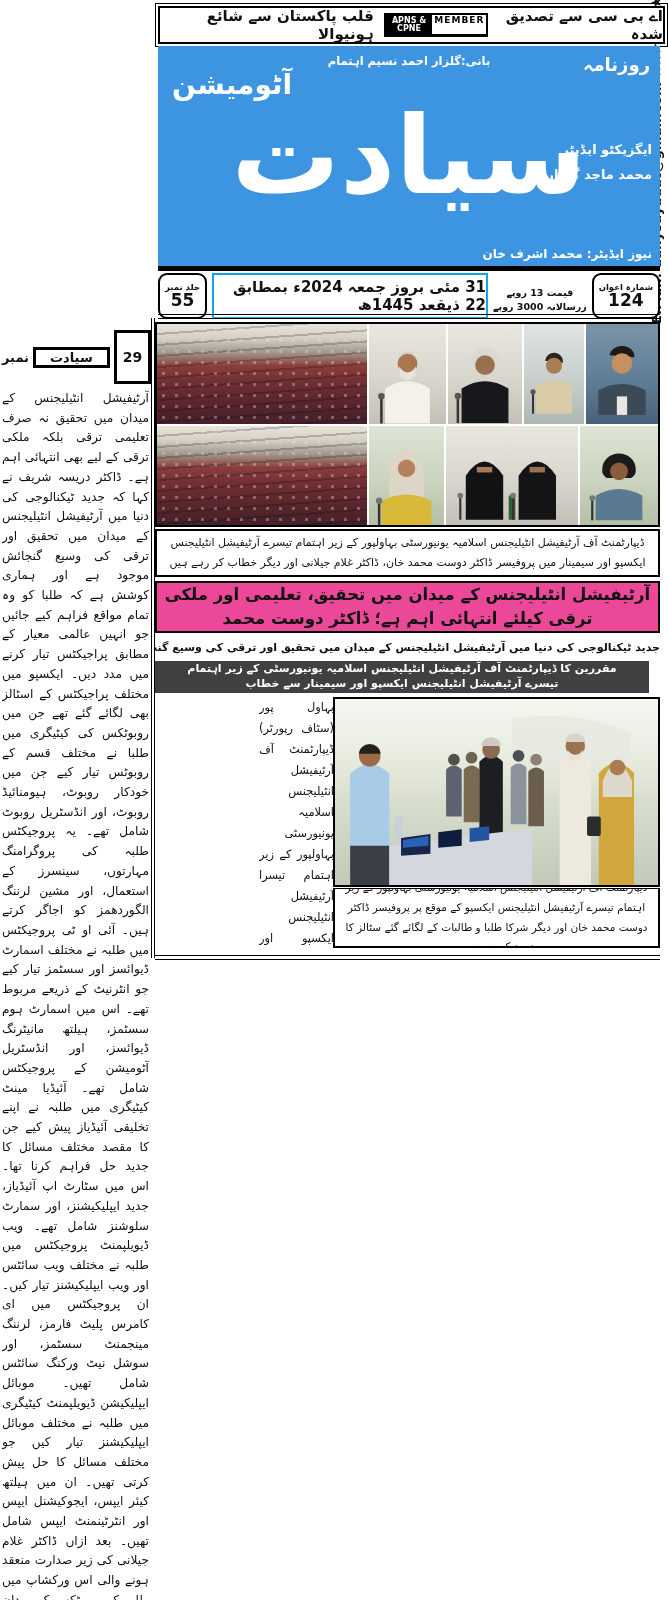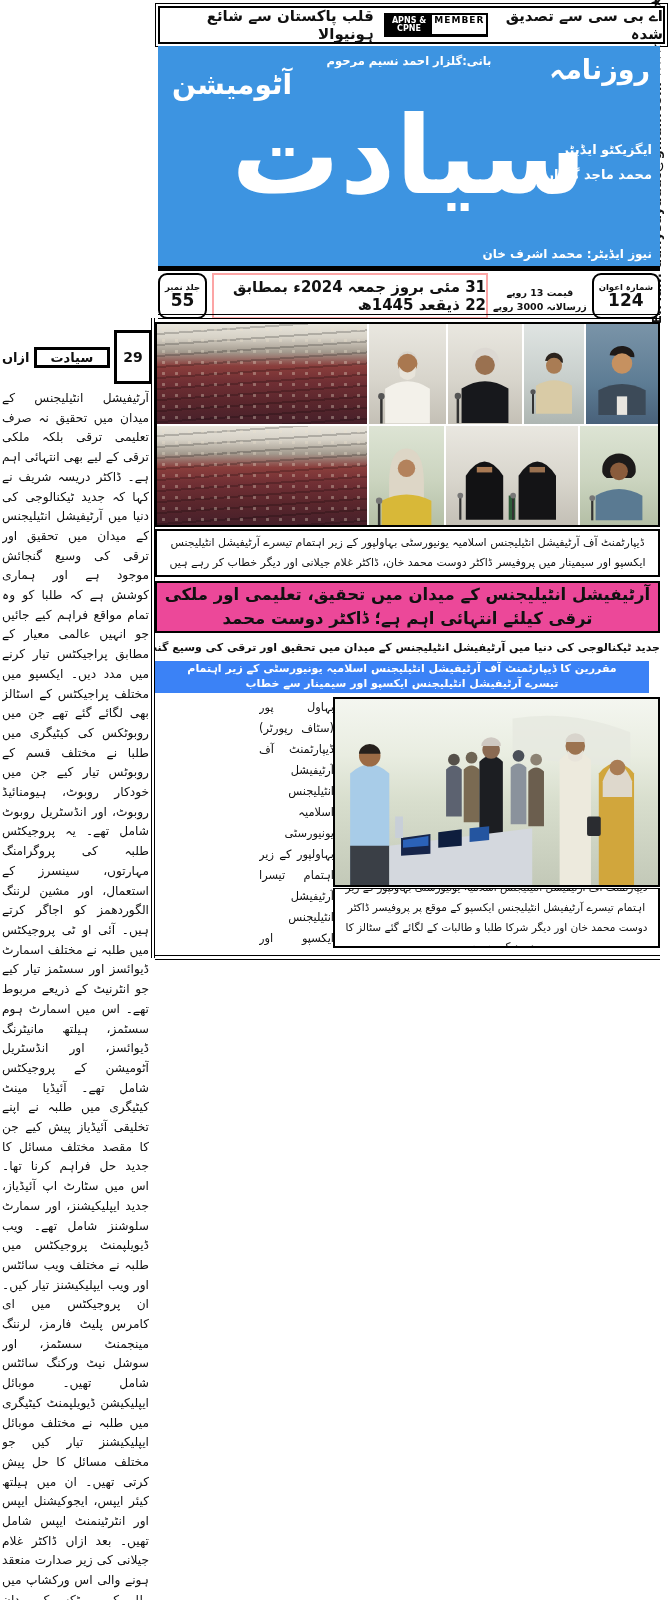--- a/index.html
+++ b/index.html
@@ -22,38 +22,38 @@
     position:absolute;left:158px;top:6px;width:482px;height:34px;
     border:2px solid #000;outline:1px solid #000;outline-offset:2px;
     display:flex;flex-direction:row-reverse;align-items:center;justify-content:center;gap:10px;
     font-weight:bold;font-size:15px;background:#fff;padding-left:21px;
   }
   .badge{display:inline-flex;border:2px solid #000;line-height:1;text-align:center;min-width:58px;}
   .badge-top{font-size:9px;font-weight:bold;background:#fff;color:#000;border-bottom:1px solid #000;padding:1px 2px;letter-spacing:1px;}
   .badge-bottom{font-size:8px;font-weight:bold;background:#000;color:#fff;padding:2px 2px;}
   
   .masthead{position:absolute;left:158px;top:46px;width:502px;height:220px;background:#3d94e1;color:#fff;overflow:hidden;}
-  .mh-daily{position:absolute;top:8px;right:10px;font-size:27px;font-weight:bold;}
+  .mh-daily{position:absolute;top:8px;right:10px;font-size:18px;font-weight:bold;}
   .mh-city{position:absolute;top:22px;left:14px;font-size:28px;font-weight:bold;}
   .mh-founder{position:absolute;top:8px;left:0;right:0;text-align:center;font-size:11.5px;font-weight:bold;}
   .mh-managing{position:absolute;top:32px;left:0;right:0;text-align:center;font-size:14px;font-weight:bold;}
   .mh-logo{position:absolute;top:42px;left:0;right:0;text-align:center;font-size:108px;line-height:1.25;font-weight:bold;padding:0 70px;}
   .mh-exec{position:absolute;top:92px;right:8px;text-align:right;font-size:13px;font-weight:bold;line-height:1.9;margin-left:8px;}
   .mh-news{position:absolute;bottom:5px;right:8px;font-size:12px;font-weight:bold;}
   .mh-chief{position:absolute;bottom:5px;left:10px;width:390px;font-size:17px;font-weight:bold;text-align:center;}
   .black-strip{position:absolute;left:158px;top:266px;width:502px;height:5px;background:#000;}
   
   .date-bar{
     position:absolute;left:158px;top:273px;width:502px;height:46px;
     display:flex;flex-direction:row-reverse;align-items:stretch;gap:5px;
   }
   .round-box{border:2px solid #000;border-radius:9px;display:flex;flex-direction:column;align-items:center;justify-content:center;line-height:1.05;padding:1px 5px;background:#fff;}
   .round-box .lbl{font-size:8.5px;font-weight:bold;}
   .round-box b{font-size:17px;}
-  .date-box{flex:1;border:2px solid #fca5a5;display:flex;align-items:center;justify-content:center;font-size:15px;font-weight:bold;background:#fff;}
+  .date-box{flex:1;border:2px solid #0ea5e9;display:flex;align-items:center;justify-content:center;font-size:15px;font-weight:bold;background:#fff;}
   .price-stack{display:flex;flex-direction:column;align-items:center;justify-content:center;font-size:9.5px;font-weight:bold;line-height:1.5;white-space:nowrap;margin-top:8px;}
   .rule-double{border-top:1.5px solid #000;border-bottom:1.5px solid #000;height:3px;}
   .main-rule{position:absolute;left:158px;top:314px;width:502px;}
   .v-divider{position:absolute;left:151px;top:318px;height:640px;width:2px;border-left:1px solid #000;border-right:1px solid #000;}
   
   .cont-col{position:absolute;left:2px;top:330px;width:147px;}
   .cont-head{display:flex;flex-direction:row-reverse;align-items:center;gap:4px;margin-bottom:5px;}
   .cont-head .baqiya{font-size:13px;font-weight:bold;}
   .cont-head .titlebox{border:3px solid #000;padding:0 14px;font-size:13px;font-weight:bold;flex:1;text-align:center;}
   .cont-head .numbox{border:3px solid #000;padding:16px 6px;font-size:14px;font-weight:bold;}
@@ -88,21 +88,21 @@
     position:absolute;left:155px;top:581px;width:505px;height:52px;border:2.5px solid #000;
     box-sizing:border-box;display:flex;align-items:center;justify-content:center;
     font-size:16.5px;font-weight:bold;text-align:center;line-height:1.45;padding:0 4px;overflow:hidden;background:#ec4899;
   }
   .subheadline{
     position:absolute;left:155px;top:636px;width:505px;height:24px;
     font-size:11px;font-weight:bold;text-align:center;line-height:24px;
     white-space:nowrap;overflow:hidden;
   }
   .kicker{
-    position:absolute;left:155px;top:661px;width:494px;height:32px;background:#3b82f6;color:#fff;
+    position:absolute;left:155px;top:661px;width:494px;height:32px;background:#404040;color:#fff;
     box-sizing:border-box;display:flex;align-items:center;justify-content:center;
     font-size:11px;font-weight:bold;text-align:center;line-height:1.35;padding:0 22px;overflow:hidden;
   }
   
   .article{position:absolute;left:155px;top:697px;width:505px;height:263px;}
   .article-text{
     position:absolute;left:104px;top:0;width:75px;height:250px;overflow:hidden;
     font-size:11.4px;line-height:21px;text-align:justify;
   }
   .photo2-wrap{position:absolute;right:0;top:0;width:327px;}
@@ -131,21 +131,21 @@
     <span class="badge">
       <span class="badge-top">MEMBER</span>
       <span class="badge-bottom">APNS &amp; CPNE</span>
     </span>
     <span>اے بی سی سے تصدیق شدہ</span>
   </div>
 
   <div class="masthead urdu" style="background: rgb(61, 148, 225);">
     <div class="mh-daily">روزنامہ</div>
     <div class="mh-city">آٹومیشن</div>
-    <div class="mh-founder">بانی:گلزار احمد نسیم مرحوم</div>
+    <div class="mh-founder">بانی:گلزار احمد نسیم اہتمام</div>
     <div class="mh-logo">سیادت</div>
     <div class="mh-exec">
       <div>ایگزیکٹو ایڈیٹر</div>
       <div>محمد ماجد گلزار</div>
     </div>
     <div class="mh-news">نیوز ایڈیٹر: محمد اشرف خان</div>
   </div>
   <div class="black-strip"></div>
 
   <div class="date-bar urdu">
@@ -161,21 +161,21 @@
     <div class="round-box">
       <span class="lbl">شمارہ اعوان</span>
       <b>124</b>
     </div>
   </div>
   <div class="rule-double main-rule"></div>
   <div class="v-divider"></div>
 
   <div class="cont-col urdu">
     <div class="cont-head">
-      <span class="baqiya">ازاں</span>
+      <span class="baqiya">نمبر</span>
       <span class="titlebox">سیادت</span>
       <span class="numbox">29</span>
       <span class="endbar"></span>
     </div>
     <div class="cont-body">آرٹیفیشل انٹیلیجنس کے میدان میں تحقیق نہ صرف تعلیمی ترقی بلکہ ملکی ترقی کے لیے بھی انتہائی اہم ہے۔ ڈاکٹر دریسہ شریف نے کہا کہ جدید ٹیکنالوجی کی دنیا میں آرٹیفیشل انٹیلیجنس کے میدان میں تحقیق اور ترقی کی وسیع گنجائش موجود ہے اور ہماری کوشش ہے کہ طلبا کو وہ تمام مواقع فراہم کیے جائیں جو انہیں عالمی معیار کے مطابق پراجیکٹس تیار کرنے میں مدد دیں۔ ایکسپو میں مختلف پراجیکٹس کے اسٹالز بھی لگائے گئے تھے جن میں روبوٹکس کی کیٹیگری میں طلبا نے مختلف قسم کے روبوٹس تیار کیے جن میں خودکار روبوٹ، ہیومنائیڈ روبوٹ، اور انڈسٹریل روبوٹ شامل تھے۔ یہ پروجیکٹس طلبہ کی پروگرامنگ مہارتوں، سینسرز کے استعمال، اور مشین لرننگ الگوردھمز کو اجاگر کرتے ہیں۔ آئی او ٹی پروجیکٹس میں طلبہ نے مختلف اسمارٹ ڈیوائسز اور سسٹمز تیار کیے جو انٹرنیٹ کے ذریعے مربوط تھے۔ اس میں اسمارٹ ہوم سسٹمز، ہیلتھ مانیٹرنگ ڈیوائسز، اور انڈسٹریل آٹومیشن کے پروجیکٹس شامل تھے۔ آئیڈیا مینٹ کیٹیگری میں طلبہ نے اپنے تخلیقی آئیڈیاز پیش کیے جن کا مقصد مختلف مسائل کا جدید حل فراہم کرنا تھا۔ اس میں سٹارٹ اپ آئیڈیاز، جدید ایپلیکیشنز، اور سمارٹ سلوشنز شامل تھے۔ ویب ڈیویلپمنٹ پروجیکٹس میں طلبہ نے مختلف ویب سائٹس اور ویب ایپلیکیشنز تیار کیں۔ ان پروجیکٹس میں ای کامرس پلیٹ فارمز، لرننگ مینجمنٹ سسٹمز، اور سوشل نیٹ ورکنگ سائٹس شامل تھیں۔ موبائل ایپلیکیشن ڈیویلپمنٹ کیٹیگری میں طلبہ نے مختلف موبائل ایپلیکیشنز تیار کیں جو مختلف مسائل کا حل پیش کرتی تھیں۔ ان میں ہیلتھ کیئر ایپس، ایجوکیشنل ایپس اور انٹرٹینمنٹ ایپس شامل تھیں۔ بعد ازاں ڈاکٹر غلام جیلانی کی زیر صدارت منعقد ہونے والی اس ورکشاپ میں طلبہ کو روبوٹکس کے میدان میں عملی تربیت فراہم کی گئی۔ انٹرنیشنل سپیکرز میں پروفیسر ڈاکٹر واصق محمد خان یونیورسٹی آف وٹرلو کینیڈا، پروفیسر ڈاکٹر سمیہ ناز یونیورسٹی آف ویسٹ منسٹر لندن، پروفیسر ڈاکٹر ہائر انظام مہدم یونیورسٹی آف ٹن حسین آن ملیشیا، اور پروفیسر ڈاکٹر ربی راد علی نارون ٹیکنیکل یونیورسٹی عراق شامل تھے۔ اس موقع پر پروفیسر ڈاکٹر شیر محمد اعوان چیئرمین ہال کونسل، ڈاکٹر ذیشان جھانڈیر ہیڈ ڈیپارٹمنٹ آف ڈیٹا سائنس، ڈاکٹر نعیم مشتاق ایسوسی ایٹ پروفیسر/ایڈوائزر فری لانگ سوسائٹی، فاطمہ مظاہر ڈپٹی رجسٹرار، ڈاکٹر ذوالقرنین ہیڈ ڈیپارٹمنٹ آف کمپیوٹر سائنس چولستان یونیورسٹی، رباب شیخ لیکچرار ڈیپارٹمنٹ آف سافٹ ویئر انجینئرنگ، ڈاکٹر اسمہ مجید اسسٹنٹ پروفیسر ڈیپارٹمنٹ آف سائنس اور ڈاکٹر رانا راشد ڈیپارٹمنٹ آف ایگریکلچر اور طلبا و طالبات شریک تھے۔</div>
   </div>
 
   <div class="collage">
     <div class="collage-row">
       <div class="photo photo-aud" style="flex:0 0 210px"></div>

